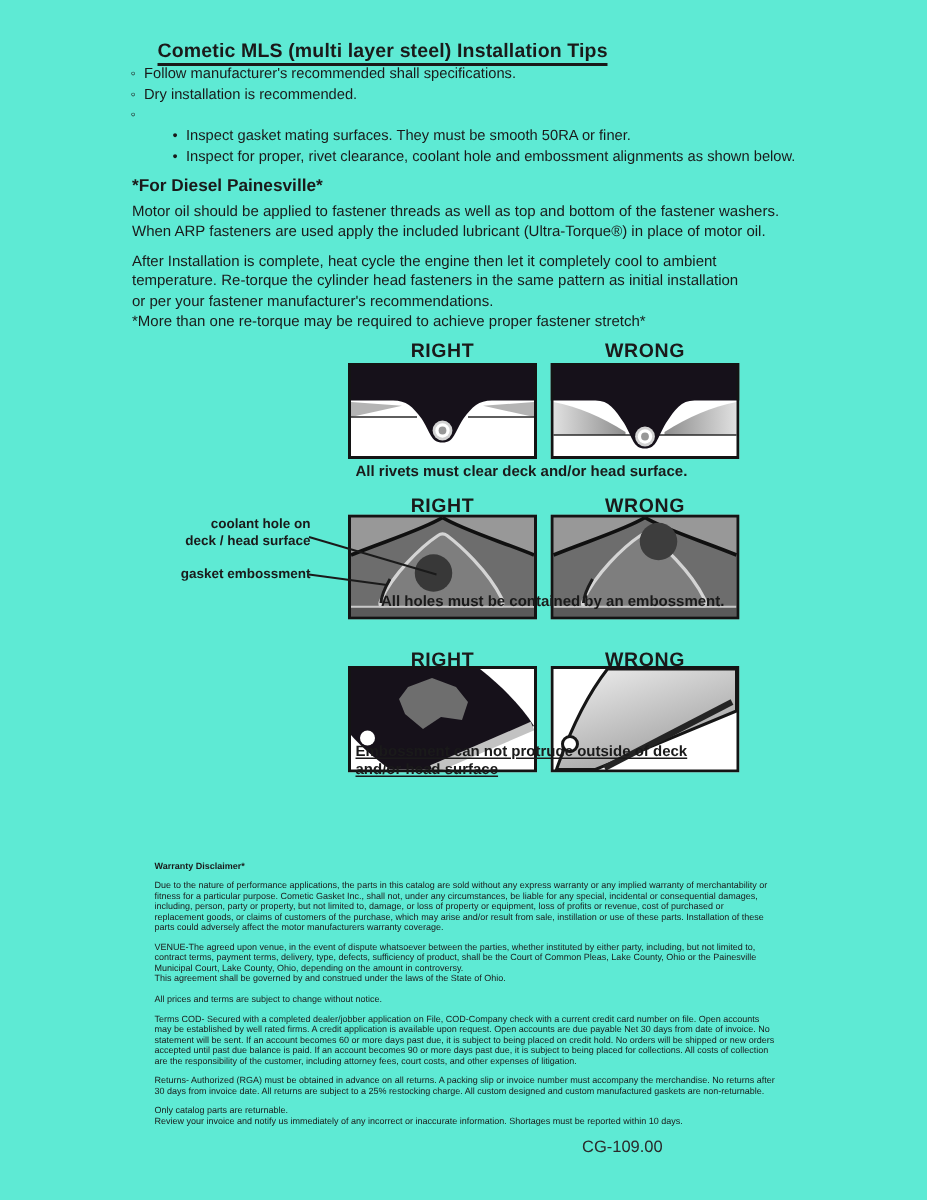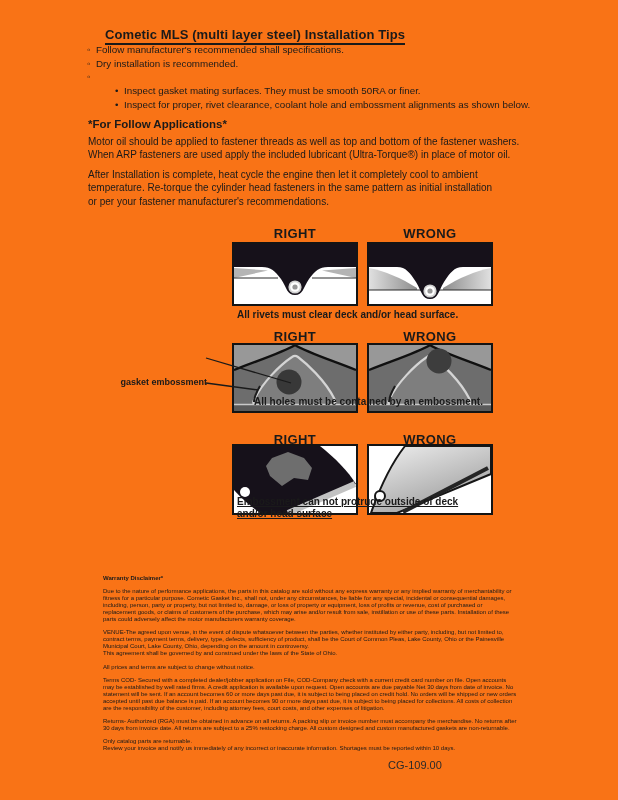--- a/index.html
+++ b/index.html
@@ -1,16 +1,16 @@
 <!DOCTYPE html>
 <html><head>
 <meta charset="utf-8">
 <style>
   html,body{margin:0;padding:0;background:#fff;}
-  .page{position:relative;width:618px;height:800px;background:#f97316;overflow:hidden;
+  .page{position:relative;width:618px;height:800px;background:#5eead4;overflow:hidden;
         font-family:"Liberation Sans", sans-serif;color:#1a1a1a;}
   .abs{position:absolute;}
   .pre{white-space:pre-line;}
   .title{font-size:13px;font-weight:bold;border-bottom:2px solid #1a1a1a;padding-bottom:1px;letter-spacing:.1px;}
   .bullets{font-size:9.8px;line-height:13.7px;}
   .b-row{display:flex;}
   .b-marker{width:9px;flex:0 0 9px;text-align:left;}
   .b-sub{margin-left:28px;}
   .h-section{font-size:11.5px;font-weight:bold;}
   .body-par{font-size:10px;line-height:13.4px;}
@@ -47,26 +47,27 @@
     <div class="b-row b-sub">
       <span class="b-marker">•</span>
       <span>Inspect gasket mating surfaces.  They must be smooth 50RA or finer.</span>
     </div>
     <div class="b-row b-sub">
       <span class="b-marker">•</span>
       <span>Inspect for proper, rivet clearance, coolant hole and embossment alignments as shown below.</span>
     </div>
   </div>
 
-  <div class="abs h-section" style="left:88px;top:118px;">*For Follow Applications*</div>
+  <div class="abs h-section" style="left:88px;top:118px;">*For Diesel Painesville*</div>
   <div class="abs body-par pre" style="left:88px;top:135px;width:470px;">Motor oil should be applied to fastener threads as well as top and bottom of the fastener washers.
 When ARP fasteners are used apply the included lubricant (Ultra-Torque®) in place of motor oil.</div>
   <div class="abs body-par pre" style="left:88px;top:168px;width:470px;">After Installation is complete, heat cycle the engine then let it completely cool to ambient
 temperature. Re-torque the cylinder head fasteners in the same pattern as initial installation
 or per your fastener manufacturer's recommendations.</div>
+  <div class="abs body-par" style="left:88px;top:208px;width:470px;">*More than one re-torque may be required to achieve proper fastener stretch*</div>
 
   <div class="abs dg-header" style="left:232px;top:226px;">RIGHT</div>
   <div class="abs dg-header" style="left:367px;top:226px;">WRONG</div>
 
   <svg class="abs" style="left:232px;top:242px;" width="126" height="64" viewBox="0 0 126 64">
     <rect x="0" y="0" width="126" height="64" fill="#ffffff"></rect>
     <polygon points="2,26 36,28.5 2,36" fill="#b4b4b4"></polygon>
     <polygon points="124,26 90,28.5 124,36" fill="#b4b4b4"></polygon>
     <path d="M2,36 H46 M80,36 H124" stroke="#2a2a2a" stroke-width="1" fill="none"></path>
     <path d="M0,0 H126 V25 H96 C87,25 83,29 77,37 C71,46 71,53 63,53 C55,53 55,46 49,37 C43,29 39,25 30,25 H0 Z" fill="#16111a"></path>
@@ -97,20 +98,22 @@
     <circle cx="63" cy="49" r="4.8" fill="#ffffff"></circle>
     <circle cx="63" cy="49" r="2.6" fill="#979797"></circle>
     <rect x="1" y="1" width="124" height="62" fill="none" stroke="#141414" stroke-width="2"></rect>
   </svg>
 
   <div class="abs dg-caption" style="left:237px;top:309px;">All rivets must clear deck and/or head surface.</div>
 
   <div class="abs dg-header" style="left:232px;top:329px;">RIGHT</div>
   <div class="abs dg-header" style="left:367px;top:329px;">WRONG</div>
 
+  <div class="abs callout pre" style="left:97px;top:344px;">coolant hole on
+deck / head surface</div>
   <div class="abs callout" style="left:97px;top:377px;">gasket embossment</div>
 
   <svg class="abs" style="left:204px;top:352px;z-index:5;" width="92" height="42" viewBox="0 0 92 42">
     <line x1="2" y1="6" x2="87" y2="31" stroke="#1a1a1a" stroke-width="1.3"></line>
     <line x1="2" y1="31" x2="54" y2="38" stroke="#1a1a1a" stroke-width="1.3"></line>
   </svg>
 
   <svg class="abs" style="left:232px;top:343px;" width="126" height="70" viewBox="0 0 126 70">
     <rect x="0" y="0" width="126" height="70" fill="#989898"></rect>
     <path d="M63,2 C50,10 24,18 2,27 L2,68 L124,68 L124,27 C102,18 76,10 63,2 Z" fill="#6d6d6d"></path>

